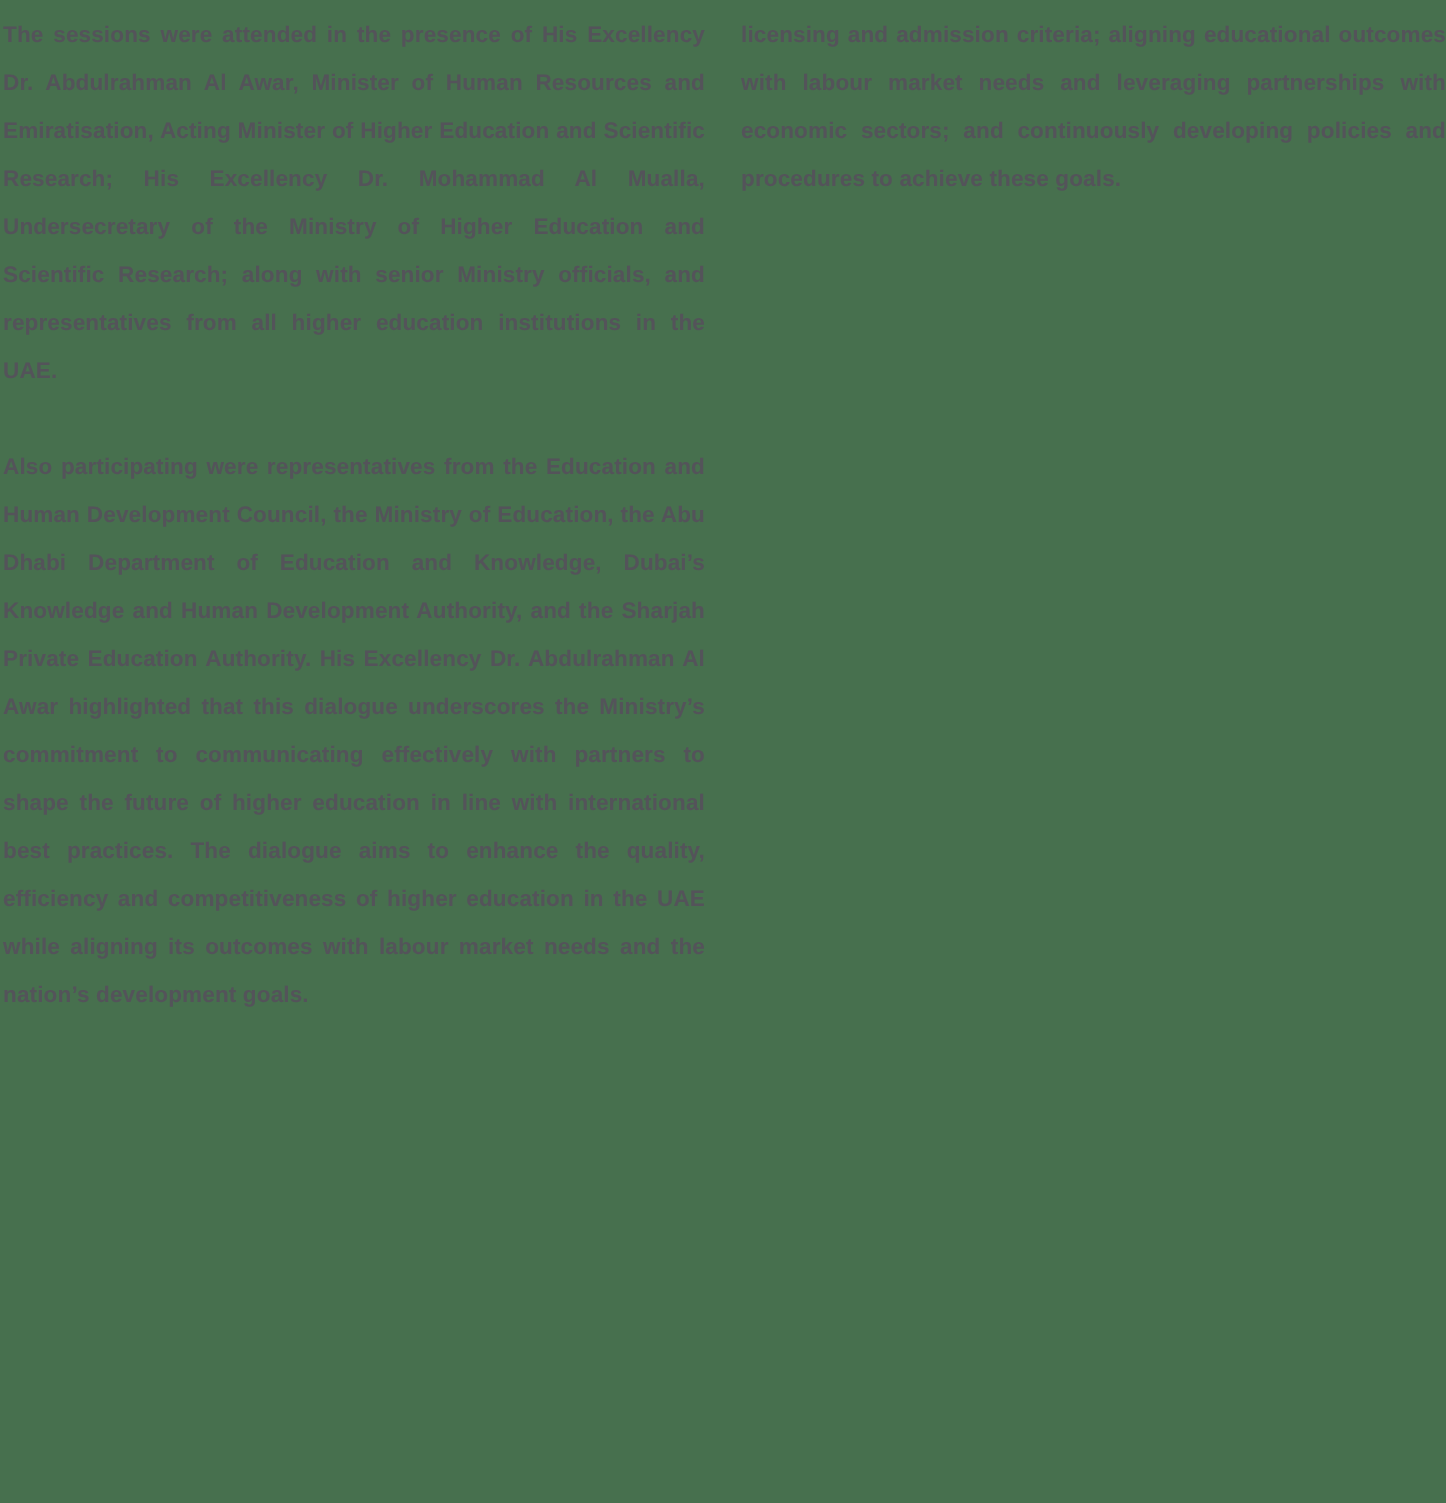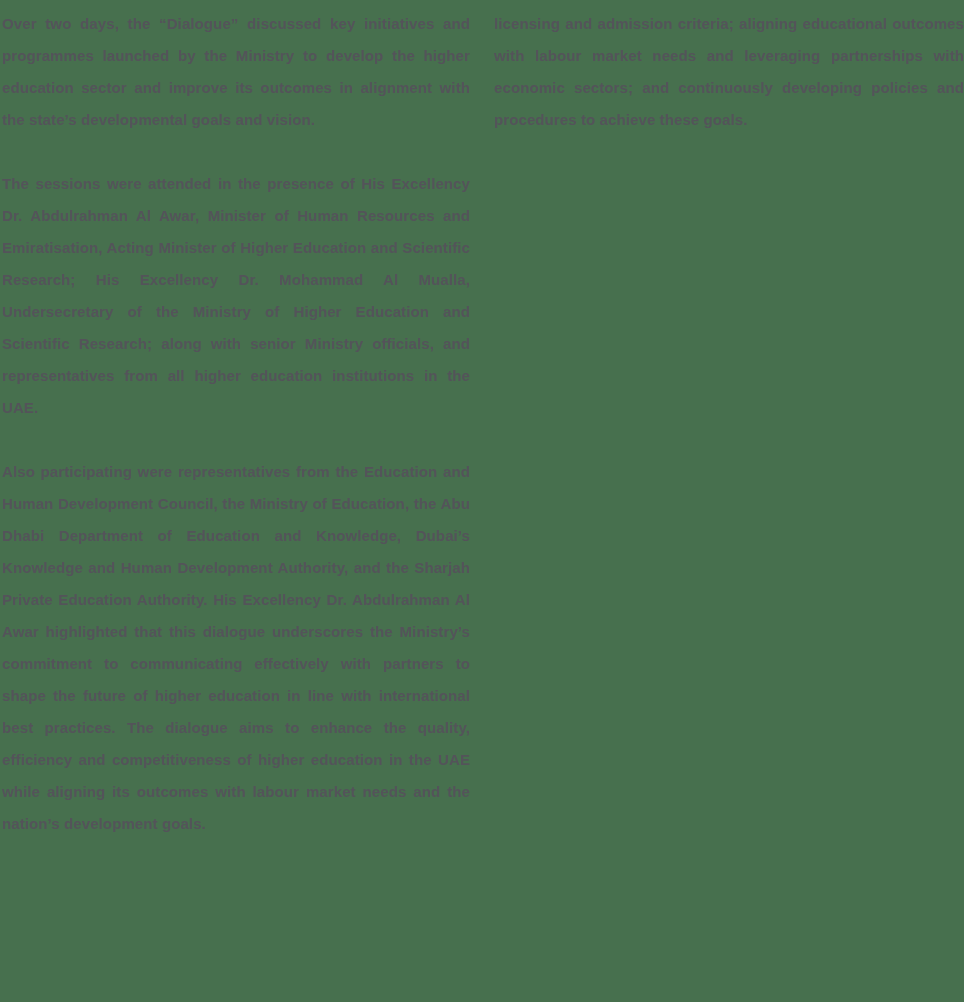--- a/index.html
+++ b/index.html
@@ -37,21 +37,20 @@
   }
   .column p {
     margin: 0 0 32px 0;
   }
 </style>
 </head>
 <body style="background: rgb(71, 112, 78);">
 
 <div>
   <div class="column column--left" style="color: rgb(84, 83, 90);">
-    <p>Over two days, the “Dialogue” discussed key initiatives and programmes launched by the Ministry to develop the higher education sector and improve its outcomes in alignment with the state’s developmental goals and vision.</p>
     <p>The sessions were attended in the presence of His Excellency Dr. Abdulrahman Al Awar, Minister of Human Resources and Emiratisation, Acting Minister of Higher Education and Scientific Research; His Excellency Dr. Mohammad Al Mualla, Undersecretary of the Ministry of Higher Education and Scientific Research; along with senior Ministry officials, and representatives from all higher education institutions in the UAE.</p>
     <p>Also participating were representatives from the Education and Human Development Council, the Ministry of Education, the Abu Dhabi Department of Education and Knowledge, Dubai’s Knowledge and Human Development Authority, and the Sharjah Private Education Authority. His Excellency Dr. Abdulrahman Al Awar highlighted that this dialogue underscores the Ministry’s commitment to communicating effectively with partners to shape the future of higher education in line with international best practices. The dialogue aims to enhance the quality, efficiency and competitiveness of higher education in the UAE while aligning its outcomes with labour market needs and the nation’s development goals.</p>
   </div>
 
   <div class="column column--right" style="color: rgb(84, 83, 90);">
     <p>licensing and admission criteria; aligning educational outcomes with labour market needs and leveraging partnerships with economic sectors; and continuously developing policies and procedures to achieve these goals.</p>
   </div>
 </div>
 
 </body></html>

